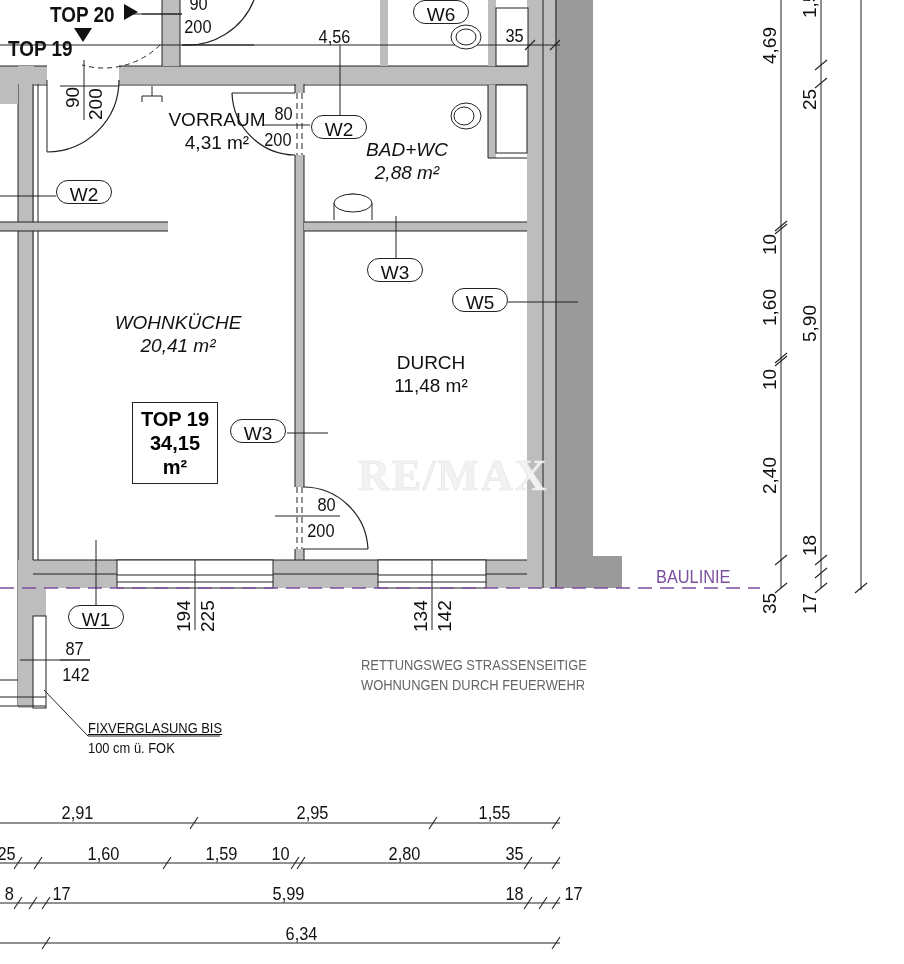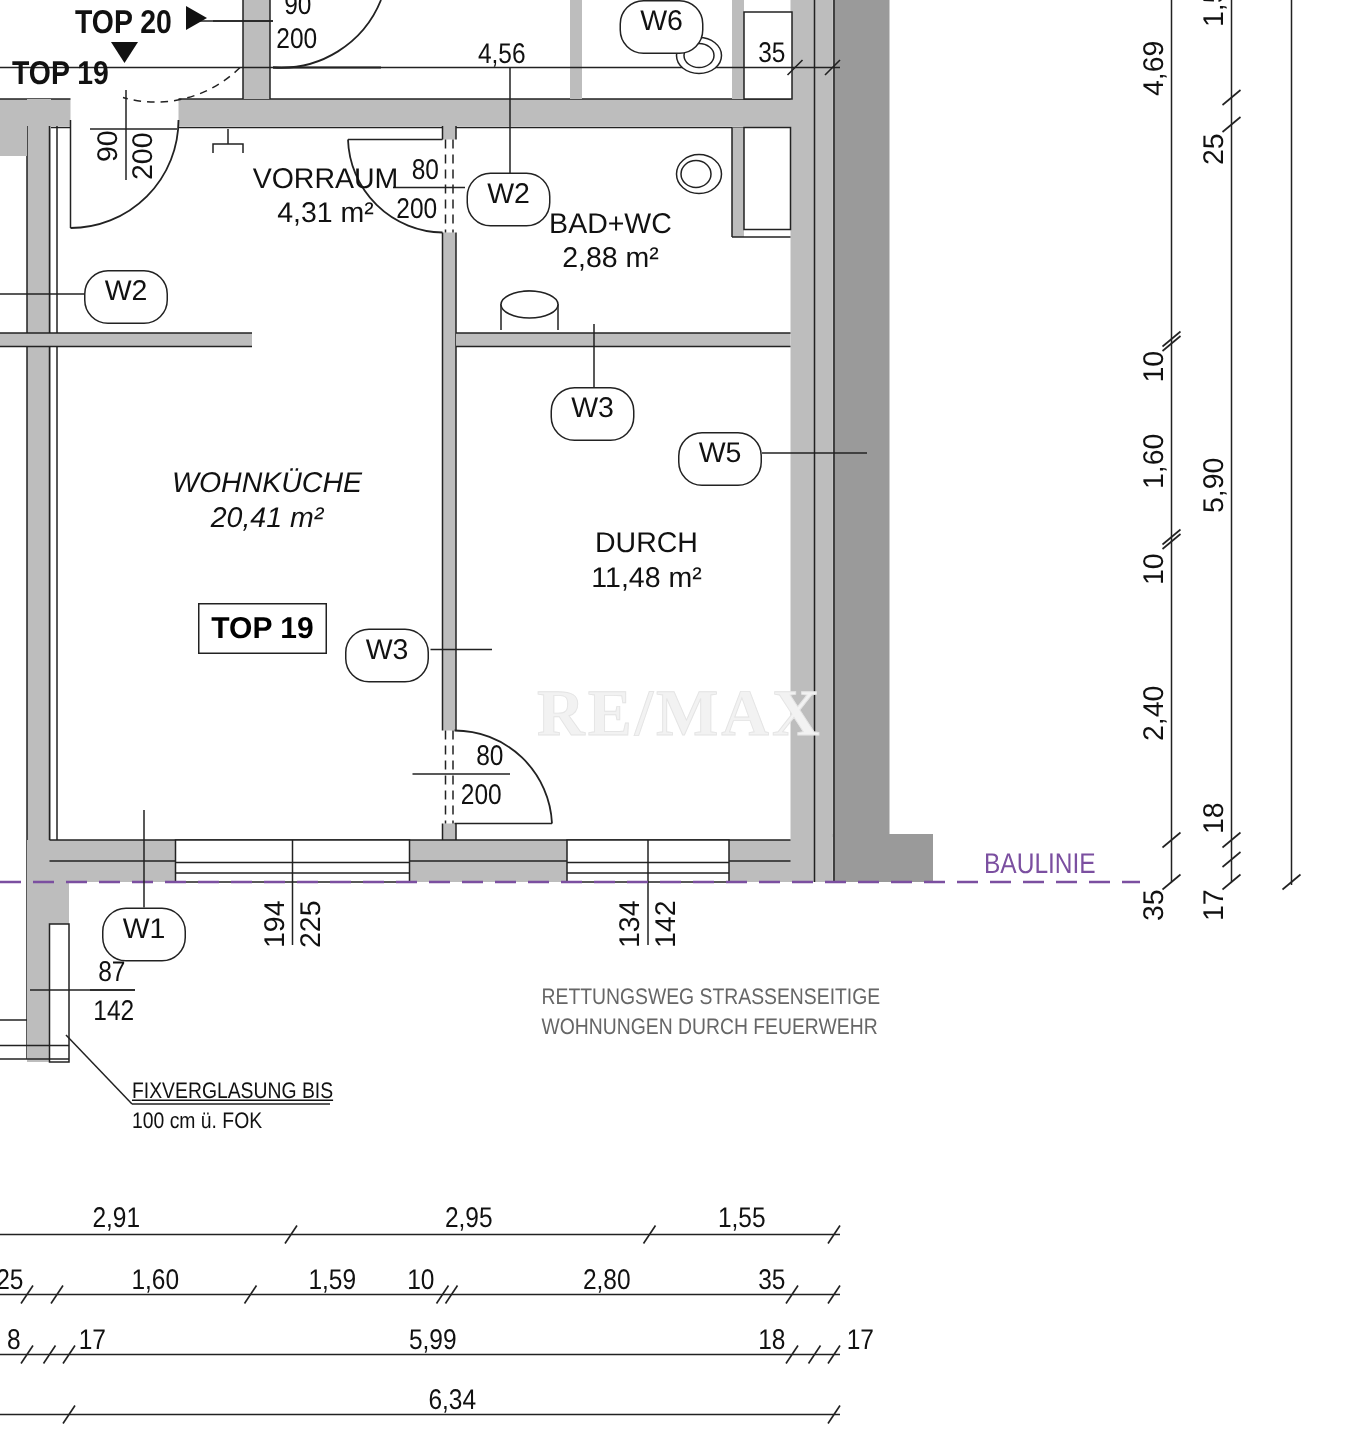--- a/index.html
+++ b/index.html
@@ -1,21 +1,21 @@
 <!DOCTYPE html>
 <html><head>
 <meta charset="utf-8">
 <style>
   html, body { margin:0; padding:0; background:#fff; }
   body { width:904px; height:964px; position:relative; overflow:hidden; font-family:"Liberation Sans", sans-serif; }
   #plan { position:absolute; left:0; top:0; }
   .lbl { position:absolute; font-family:"Liberation Sans", sans-serif; color:#111; white-space:nowrap; line-height:1; transform:scaleX(0.86); transform-origin:left top; }
   .room { text-align:center; font-size:19px; transform:none; }
   .room .sub { display:block; margin-top:4px; }
-  .tag { position:absolute; border:1.4px solid #222; border-radius:16px; background:#fff; font-family:"Liberation Sans", sans-serif; font-size:19px; text-align:center; line-height:28px; height:36px; color:#111; box-sizing:border-box; }
+  .tag { position:absolute; border:1.4px solid #222; border-radius:16px; background:#fff; font-family:"Liberation Sans", sans-serif; font-size:19px; text-align:center; line-height:28px; height:24px; color:#111; box-sizing:border-box; }
   .dim { position:absolute; font-family:"Liberation Sans", sans-serif; font-size:19px; color:#111; line-height:1; white-space:nowrap; }
   .vdim { position:absolute; font-family:"Liberation Sans", sans-serif; font-size:19px; color:#111; line-height:1; white-space:nowrap; transform:rotate(-90deg); transform-origin:left top; }
   .grey { color:#666; }
   .purple { color:#7b4fa0; }
   .bold { font-weight:bold; }
   .boxed { position:absolute; border:1.4px solid #222; background:#fff; padding:4px 4px; text-align:center; font-weight:bold; font-size:20px; line-height:24px; }
   .underl { text-decoration:underline; }
 </style>
 </head>
 <body>
@@ -182,35 +182,36 @@
   <text x="358" y="490" font-family="Liberation Serif, serif" font-size="44" font-weight="bold" fill="#f2f2f2" stroke="#e4e4e4" stroke-width="0.6" letter-spacing="2">RE/MAX</text>
 </svg>
 
 <div class="lbl bold" style="left:50px;top:4px;font-size:22px;">TOP 20</div>
 <div class="lbl bold" style="left:8px;top:38px;font-size:22px;">TOP 19</div>
 
 <div class="lbl room" style="left:118px;top:110px;width:110px;margin-left:44px;">
   <span>VORRAUM</span>
   <span class="sub">4,31 m²</span>
 </div>
-<div class="lbl room" style="left:352px;top:140px;width:110px;">
+<div class="lbl room" style="left:352px;top:140px;width:110px;font-style:italic;">
   <span>BAD+WC</span>
   <span class="sub">2,88 m²</span>
 </div>
 <div class="lbl room" style="left:108px;top:313px;width:140px;font-style:italic;">
   <span>WOHNKÜCHE</span>
   <span class="sub">20,41 m²</span>
 </div>
 <div class="lbl room" style="left:376px;top:353px;width:110px;">
   <span>DURCH</span>
   <span class="sub">11,48 m²</span>
 </div>
 
 <div class="boxed" style="left:132px;top:402px;width:76px;">
   <div>TOP 19</div>
+  <div>34,15 m²</div>
 </div>
 
 <div class="tag" style="left:413px;top:0px;width:56px;">W6</div>
 <div class="tag" style="left:311px;top:115px;width:56px;">W2</div>
 <div class="tag" style="left:56px;top:180px;width:56px;">W2</div>
 <div class="tag" style="left:367px;top:258px;width:56px;">W3</div>
 <div class="tag" style="left:452px;top:288px;width:56px;">W5</div>
 <div class="tag" style="left:230px;top:419px;width:56px;">W3</div>
 <div class="tag" style="left:68px;top:605px;width:56px;">W1</div>
 

